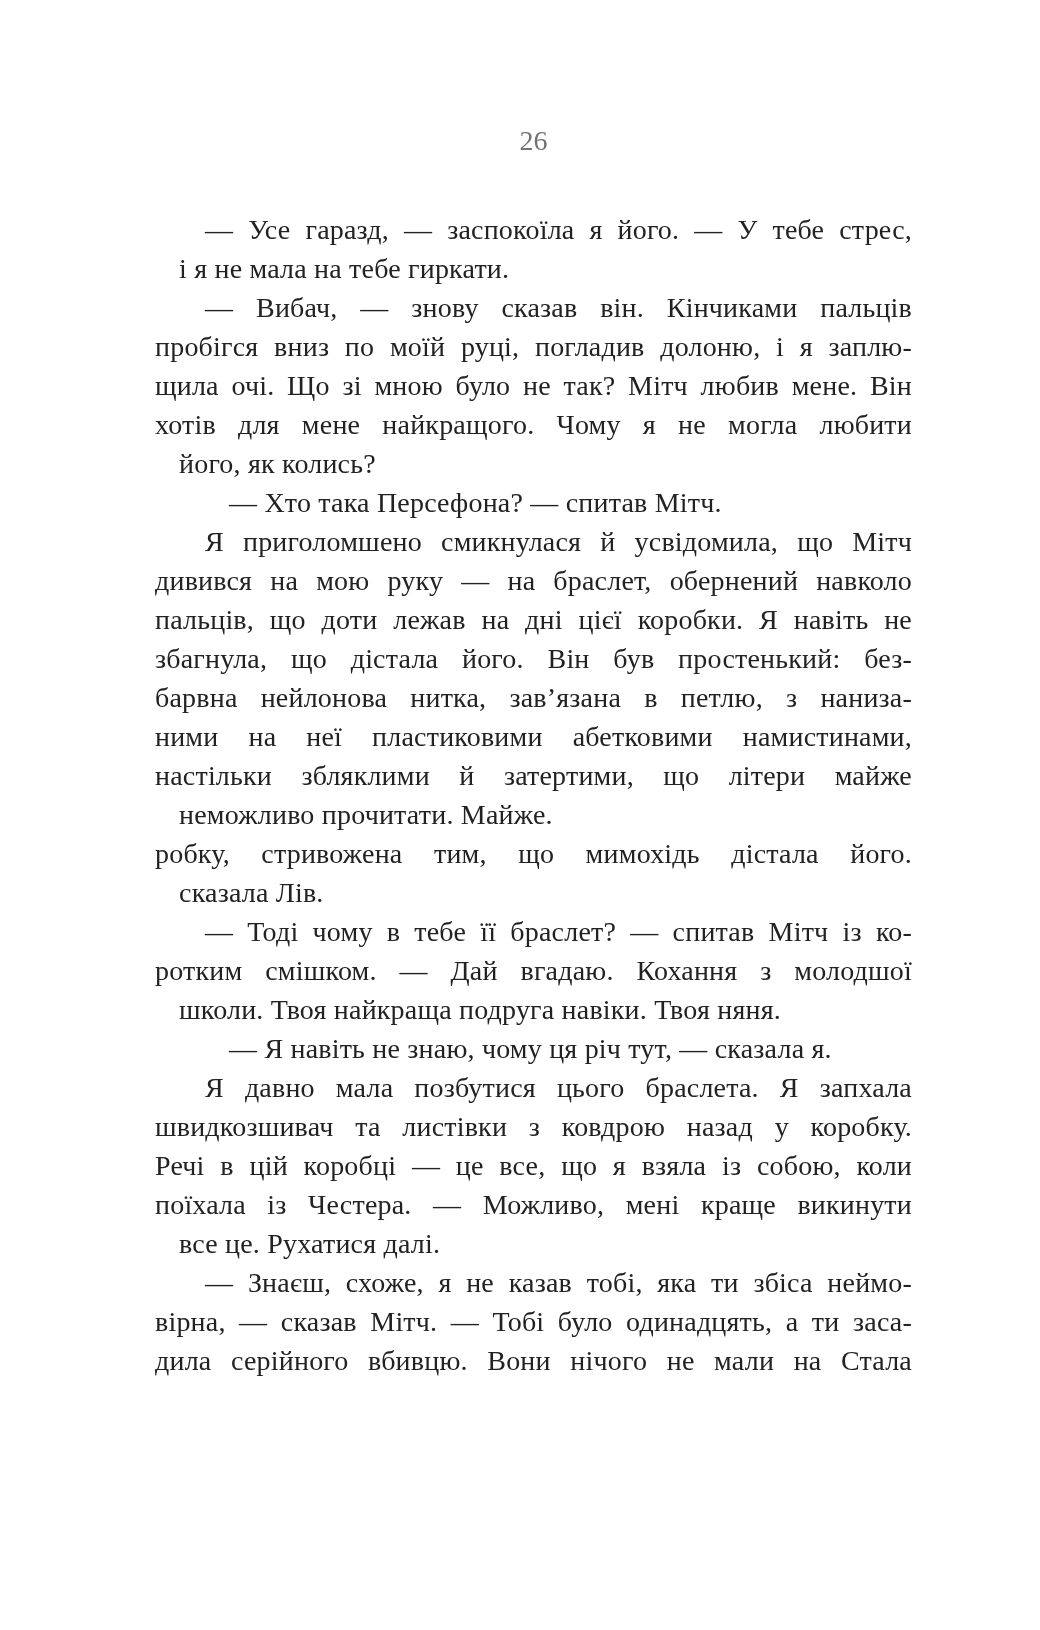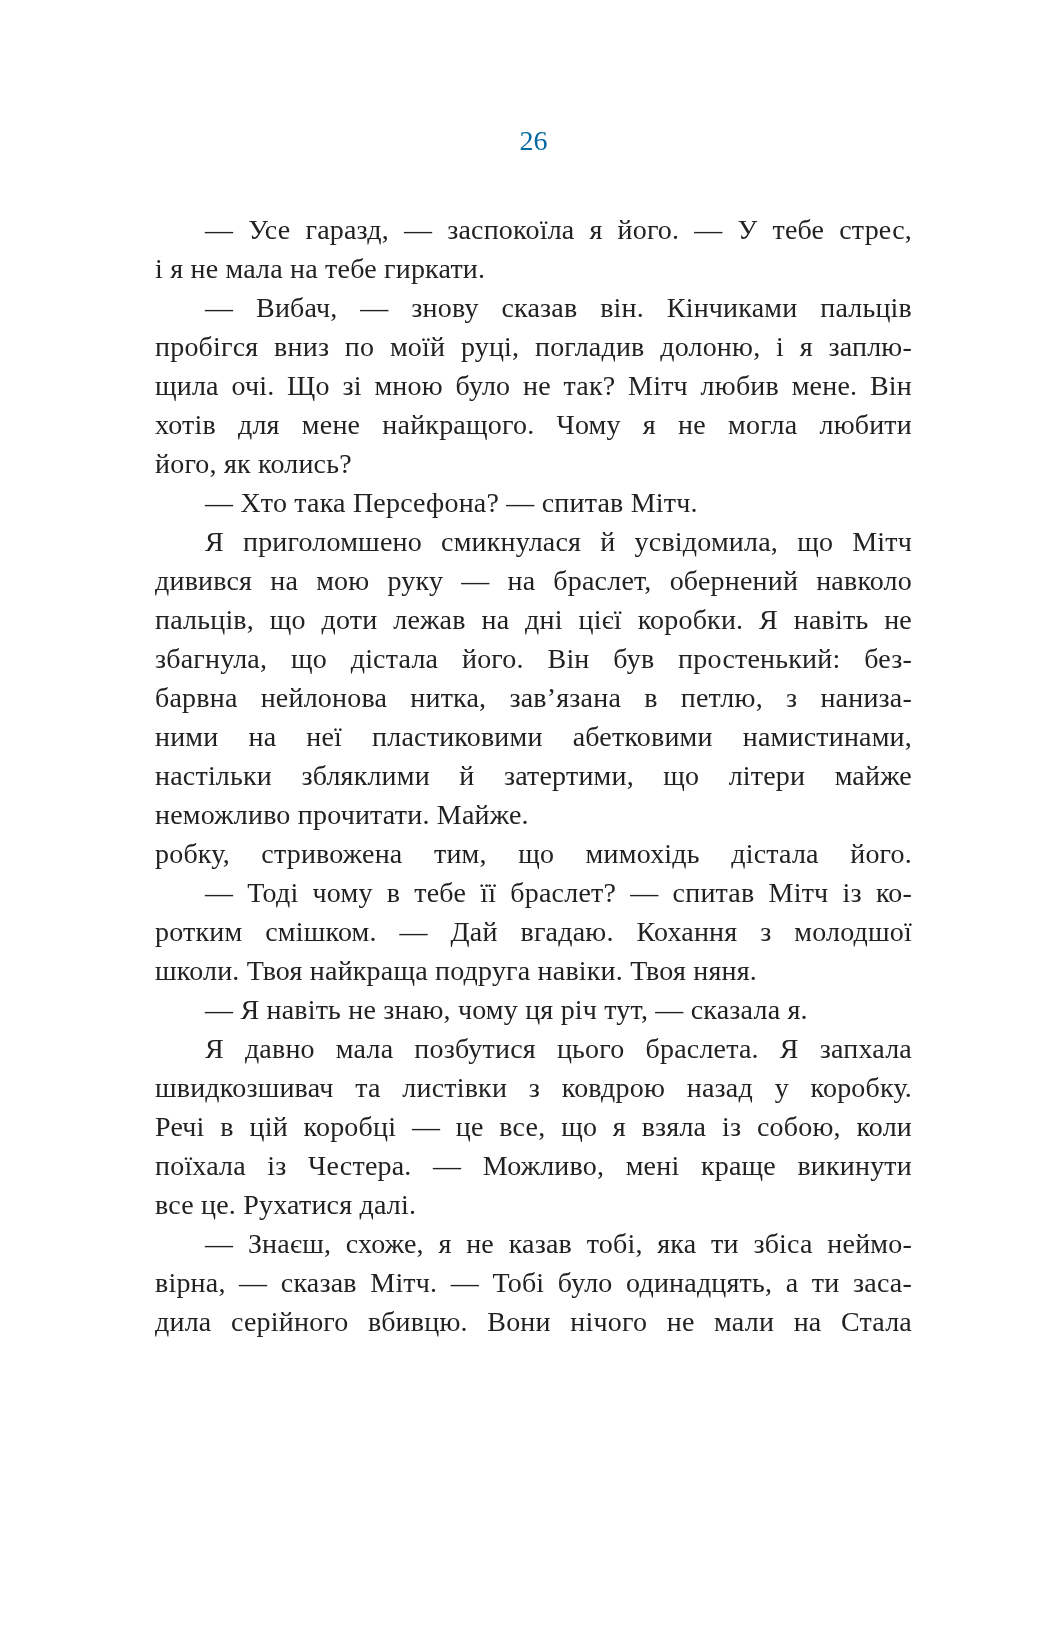--- a/index.html
+++ b/index.html
@@ -16,21 +16,21 @@
     overflow: hidden;
   }
   .page-number {
     position: absolute;
     top: 127px;
     left: 155px;
     width: 757px;
     text-align: center;
     font-size: 28px;
     line-height: 28px;
-    color: #0369a1;
+    color: #737373;
   }
   .text-block {
     position: absolute;
     top: 210px;
     left: 155px;
     width: 757px;
     font-size: 28px;
     line-height: 39px;
     letter-spacing: 0.2px;
     color: #222222;
@@ -42,20 +42,21 @@
   }
   .text-line {
     text-align: justify;
     text-align-last: justify;
   }
   .text-line.first-line {
     text-indent: 50px;
   }
   .text-line.para-last {
     text-align-last: left;
+    margin-left: 24px;
   }
 </style>
 </head>
 <body>
 
 <div class="book-page">
   <div class="page-number">26</div>
   <div class="text-block">
       <div class="paragraph">
         <div class="text-line first-line">— Усе гаразд, — заспокоїла я його. — У тебе стрес,</div>
@@ -76,20 +77,21 @@
         <div class="text-line">дивився на мою руку — на браслет, обернений навколо</div>
         <div class="text-line">пальців, що доти лежав на дні цієї коробки. Я навіть не</div>
         <div class="text-line">збагнула, що дістала його. Він був простенький: без-</div>
         <div class="text-line">барвна нейлонова нитка, зав’язана в петлю, з наниза-</div>
         <div class="text-line">ними на неї пластиковими абетковими намистинами,</div>
         <div class="text-line">настільки збляклими й затертими, що літери майже</div>
         <div class="text-line para-last">неможливо прочитати. Майже.</div>
       </div>
       <div class="paragraph">
         <div class="text-line">робку, стривожена тим, що мимохідь дістала його.</div>
+        <div class="text-line para-last">сказала Лів.</div>
       </div>
       <div class="paragraph">
         <div class="text-line first-line">— Тоді чому в тебе її браслет? — спитав Мітч із ко-</div>
         <div class="text-line">ротким смішком. — Дай вгадаю. Кохання з молодшої</div>
         <div class="text-line para-last">школи. Твоя найкраща подруга навіки. Твоя няня.</div>
       </div>
       <div class="paragraph">
         <div class="text-line first-line para-last">— Я навіть не знаю, чому ця річ тут, — сказала я.</div>
       </div>
       <div class="paragraph">

